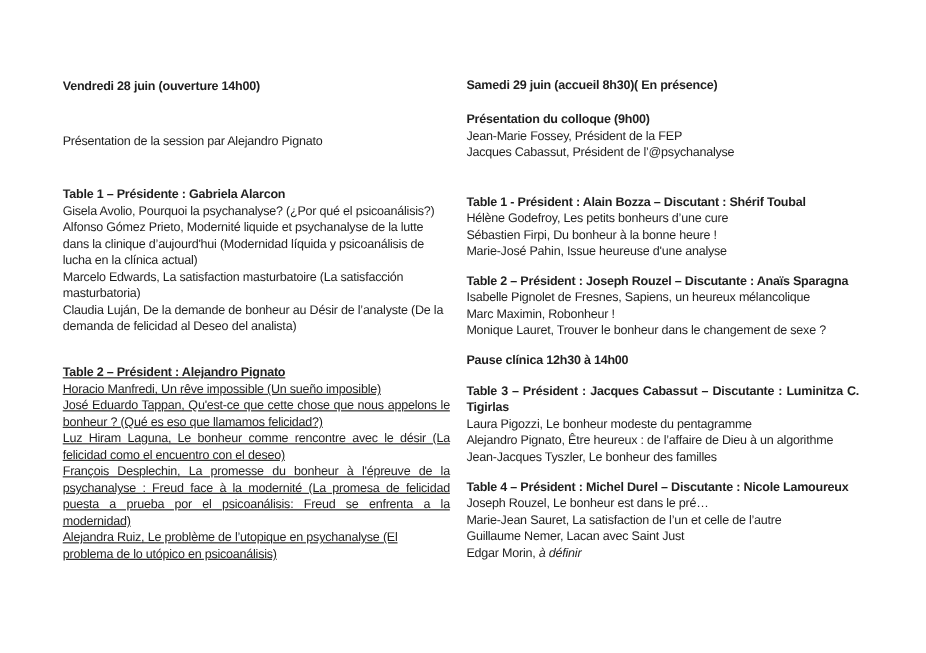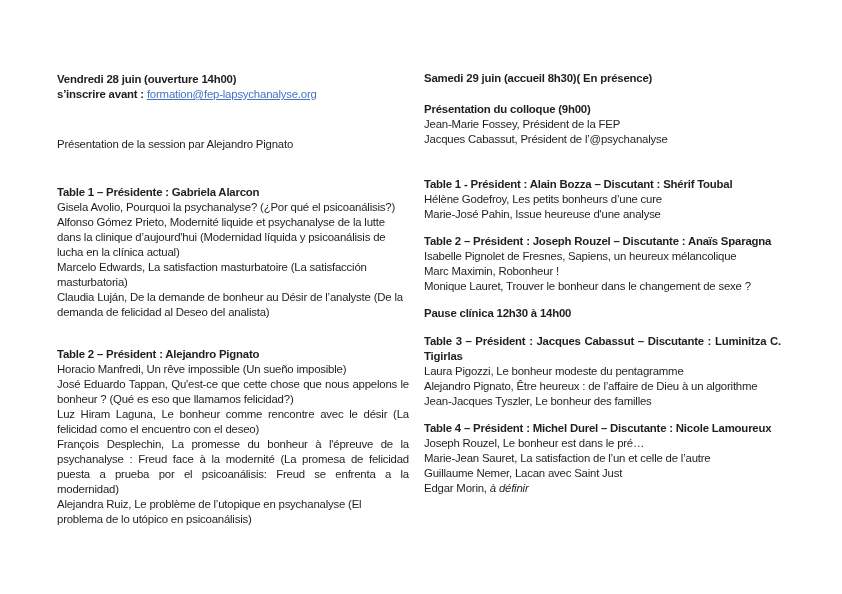--- a/index.html
+++ b/index.html
@@ -20,36 +20,35 @@
   .col-right { left: 424px; top: 71px; width: 357px; }
   p { margin: 0; padding: 0; }
   .b { font-weight: 700; }
   .i { font-style: italic; }
   .nowrap { white-space: nowrap; }
   .justify { text-align: justify; }
   .link { color: #4472c4; text-decoration: underline; cursor: pointer; }
   
   .gap-intro { margin-top: 35px; }
   .gap-t1-left { margin-top: 33px; }
-  .gap-t2-left { margin-top: 27px; }
+  .gap-t2-left { margin-top: 27px; text-decoration: underline; }
   .gap-pres { margin-top: 16px; }
   .gap-rt1 { margin-top: 30px; }
   .gap-sm { margin-top: 12px; }
   .gap-t3 { margin-top: 13px; }
 </style>
 </head>
 <body>
 
 <div class="page">
 
   <div class="col col-left">
 
     <div>
       <p class="b nowrap">Vendredi 28 juin (ouverture 14h00)</p>
-      <p class="nowrap"><span class="b">s’inscrire avant :</span> <a class="link">formation@fep-lapsychanalyse.org</a></p>
     </div>
 
     <p class="gap-intro nowrap">Présentation de la session par Alejandro Pignato</p>
 
     <div class="gap-t1-left">
       <p class="b nowrap">Table 1 – Présidente : Gabriela Alarcon</p>
       <p class="nowrap">Gisela Avolio, Pourquoi la psychanalyse? (¿Por qué el psicoanálisis?)</p>
       <p>Alfonso Gómez Prieto, Modernité liquide et psychanalyse de la lutte dans la clinique d’aujourd'hui (Modernidad líquida y psicoanálisis de lucha en la clínica actual)</p>
       <p>Marcelo Edwards, La satisfaction masturbatoire (La satisfacción masturbatoria)</p>
       <p>Claudia Luján, De la demande de bonheur au Désir de l’analyste (De la demanda de felicidad al Deseo del analista)</p>
@@ -72,20 +71,21 @@
 
     <div class="gap-pres">
       <p class="b nowrap">Présentation du colloque (9h00)</p>
       <p class="nowrap">Jean-Marie Fossey, Président de la FEP</p>
       <p class="nowrap">Jacques Cabassut, Président de l’@psychanalyse</p>
     </div>
 
     <div class="gap-rt1">
       <p class="b nowrap">Table 1 - Président : Alain Bozza – Discutant : Shérif Toubal</p>
       <p class="nowrap">Hélène Godefroy, Les petits bonheurs d’une cure</p>
+      <p class="nowrap">Sébastien Firpi, Du bonheur à la bonne heure !</p>
       <p class="nowrap">Marie-José Pahin, Issue heureuse d'une analyse</p>
     </div>
 
     <div class="gap-sm">
       <p class="b nowrap">Table 2 – Président : Joseph Rouzel – Discutante : Anaïs Sparagna</p>
       <p class="nowrap">Isabelle Pignolet de Fresnes, Sapiens, un heureux mélancolique</p>
       <p class="nowrap">Marc Maximin, Robonheur !</p>
       <p class="nowrap">Monique Lauret, Trouver le bonheur dans le changement de sexe ?</p>
     </div>
 

